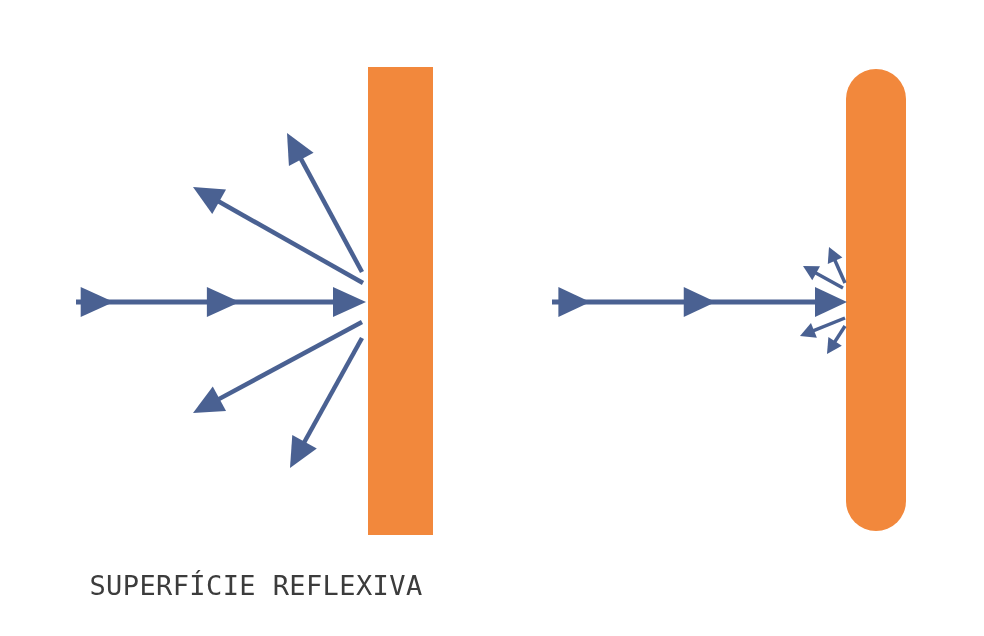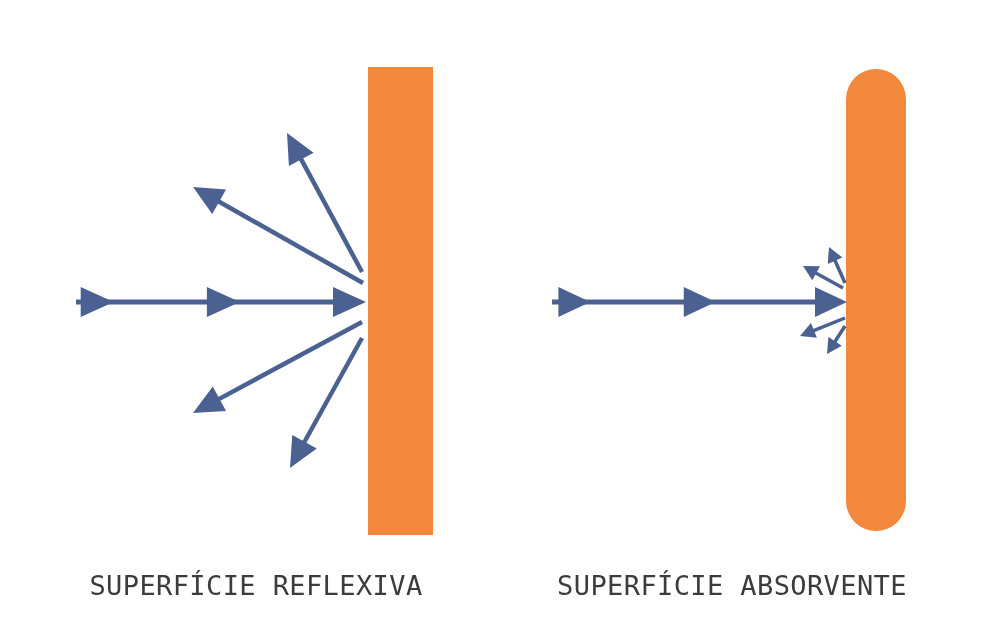--- a/index.html
+++ b/index.html
@@ -89,14 +89,13 @@
         </g>
         <g>
           <line x1="845" y1="326" x2="833.489091095762" y2="343.9058582954814" stroke="#4a6192" stroke-width="3.5"></line>
           <polygon points="827,354 828.3819360666901,337.0562621388437 841.8407916727149,345.7083835998597" fill="#4a6192"></polygon>
         </g>
       </g>
     </svg>
 
   <div class="surface-label left" style="color: rgb(60, 60, 60);">SUPERFÍCIE REFLEXIVA</div>
 
-  <div class="surface-label right" style="color: rgb(60, 60, 60);">SUPERFÍCIE ABSORVENTE</div>
 </div>
 
 </body></html>

